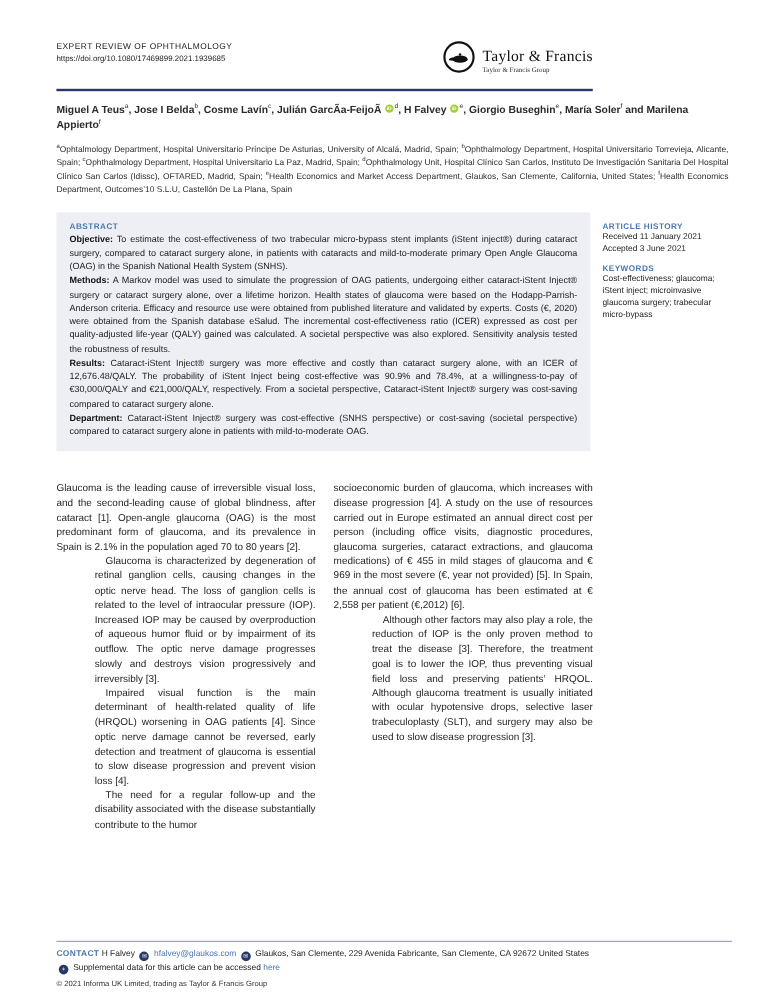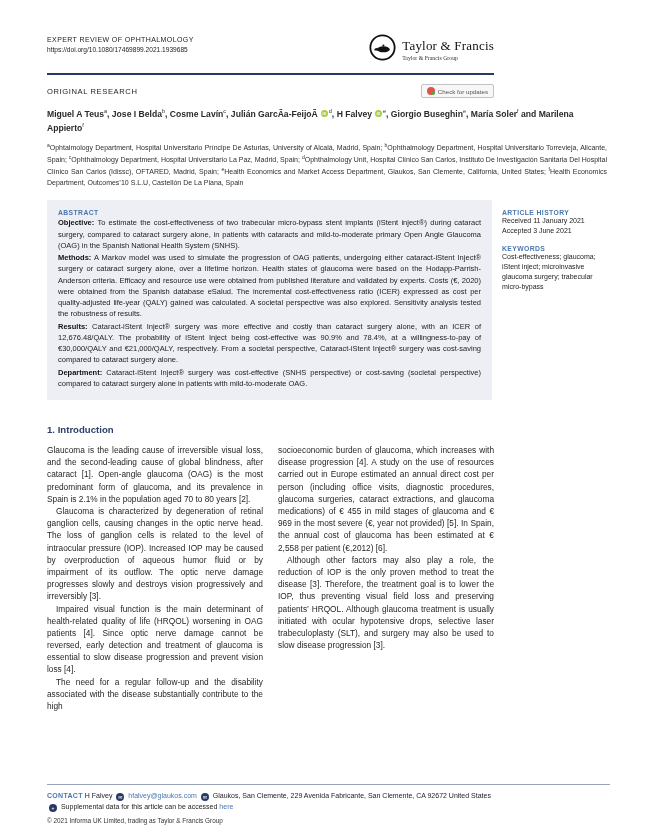--- a/index.html
+++ b/index.html
@@ -45,21 +45,21 @@
   .meta-col .line { font-size:7px; line-height:1.45; color:#222; }
   .kw-heading { margin-top:8px; }
   .keywords { font-size:7px; line-height:1.45; color:#222; }
 
   
   .intro { margin-top:24px; flex:1; }
   h2.section { font-size:9.6px; color:#2c4068; font-weight:bold; margin-bottom:9px; }
   .cols { display:flex; gap:15px; }
   .col { flex:1; }
   .col p { font-size:8.3px; line-height:1.47; text-align:justify; color:#262626; }
-  .col p.indent { text-indent:9px; }
+  .col p.indent { text-indent:9px;margin-left:32px; }
 
   
   .footer { margin-top:6px; }
   .footer-rule { height:1px; background:#9aa3b8; margin-bottom:5px; width:563px; }
   .foot-line { font-size:7px; color:#222; line-height:1.6; }
   .blue { color:#4a77af; }
   .bold { font-weight:bold; letter-spacing:.3px; }
   .circ-icon { display:inline-block; width:8px; height:8px; border-radius:50%; background:#273a66; color:#fff; font-size:5px; line-height:8px; text-align:center; vertical-align:-1px; margin:0 2px; }
   a { text-decoration:none; cursor:pointer; }
   .copyright { font-size:6.4px; color:#333; margin-top:5px; }
@@ -85,27 +85,20 @@
       </span>
       <span>
         <div class="tf-wordmark">Taylor &amp; Francis</div>
         <div class="tf-sub">Taylor &amp; Francis Group</div>
       </span>
     </div>
   </div>
 
   <div class="top-rule"></div>
 
-  <div class="type-row">
-    <span class="article-type">ORIGINAL RESEARCH</span>
-    <button class="check-btn">
-      <span class="crossmark"></span>
-      <span>Check for updates</span>
-    </button>
-  </div>
 
 
   <div class="authors" id="authors"><span>Miguel A Teus</span><sup>a</sup>, <span>Jose I Belda</span><sup>b</sup>, <span>Cosme Lavín</span><sup>c</sup>, <span>Julián GarcÃa-FeijoÃ</span><span class="orcid">iD</span><sup>d</sup>, <span>H Falvey</span><span class="orcid">iD</span><sup>e</sup>, <span>Giorgio Buseghin</span><sup>e</sup>, <span>María Soler</span><sup>f</sup> and <span>Marilena Appierto</span><sup>f</sup></div>
 
   <div class="affiliations" id="affiliations"><sup>a</sup>Ophtalmology Department, Hospital Universitario Príncipe De Asturias, University of Alcalá, Madrid, Spain; <sup>b</sup>Ophthalmology Department, Hospital Universitario Torrevieja, Alicante, Spain; <sup>c</sup>Ophthalmology Department, Hospital Universitario La Paz, Madrid, Spain; <sup>d</sup>Ophthalmology Unit, Hospital Clínico San Carlos, Instituto De Investigación Sanitaria Del Hospital Clínico San Carlos (Idissc), OFTARED, Madrid, Spain; <sup>e</sup>Health Economics and Market Access Department, Glaukos, San Clemente, California, United States; <sup>f</sup>Health Economics Department, Outcomes’10 S.L.U, Castellón De La Plana, Spain</div>
 
   <div class="abstract-row">
     <div class="abstract-box">
       <div class="small-heading">ABSTRACT</div>
       <div id="abstract-paras">
@@ -120,27 +113,26 @@
       <div id="history-lines">
           <div class="line">Received 11 January 2021</div>
           <div class="line">Accepted 3 June 2021</div>
         </div>
       <div class="small-heading kw-heading">KEYWORDS</div>
       <div class="keywords">Cost-effectiveness; glaucoma; iStent inject; microinvasive glaucoma surgery; trabecular micro-bypass</div>
     </div>
   </div>
 
   <div class="intro">
-    <h2 class="section">1. Introduction</h2>
     <div class="cols">
       <div class="col" id="col-left">
           <p>Glaucoma is the leading cause of irreversible visual loss, and the second-leading cause of global blindness, after cataract [1]. Open-angle glaucoma (OAG) is the most predominant form of glaucoma, and its prevalence in Spain is 2.1% in the population aged 70 to 80 years [2].</p>
           <p class="indent">Glaucoma is characterized by degeneration of retinal ganglion cells, causing changes in the optic nerve head. The loss of ganglion cells is related to the level of intraocular pressure (IOP). Increased IOP may be caused by overproduction of aqueous humor fluid or by impairment of its outflow. The optic nerve damage progresses slowly and destroys vision progressively and irreversibly [3].</p>
           <p class="indent">Impaired visual function is the main determinant of health-related quality of life (HRQOL) worsening in OAG patients [4]. Since optic nerve damage cannot be reversed, early detection and treatment of glaucoma is essential to slow disease progression and prevent vision loss [4].</p>
-          <p class="indent">The need for a regular follow-up and the disability associated with the disease substantially contribute to the high</p>
+          <p class="indent">The need for a regular follow-up and the disability associated with the disease substantially contribute to the humor</p>
         </div>
       <div class="col" id="col-right">
           <p>socioeconomic burden of glaucoma, which increases with disease progression [4]. A study on the use of resources carried out in Europe estimated an annual direct cost per person (including office visits, diagnostic procedures, glaucoma surgeries, cataract extractions, and glaucoma medications) of € 455 in mild stages of glaucoma and € 969 in the most severe (€, year not provided) [5]. In Spain, the annual cost of glaucoma has been estimated at € 2,558 per patient (€,2012) [6].</p>
           <p class="indent">Although other factors may also play a role, the reduction of IOP is the only proven method to treat the disease [3]. Therefore, the treatment goal is to lower the IOP, thus preventing visual field loss and preserving patients’ HRQOL. Although glaucoma treatment is usually initiated with ocular hypotensive drops, selective laser trabeculoplasty (SLT), and surgery may also be used to slow disease progression [3].</p>
         </div>
     </div>
   </div>
 
   <div class="footer">
     <div class="footer-rule"></div>

